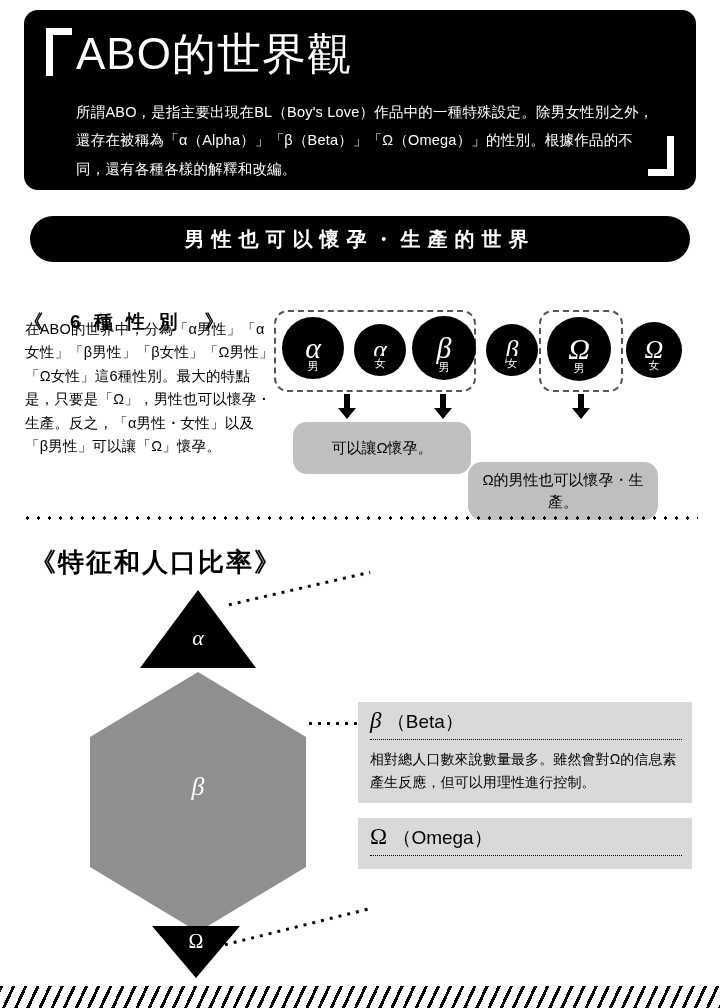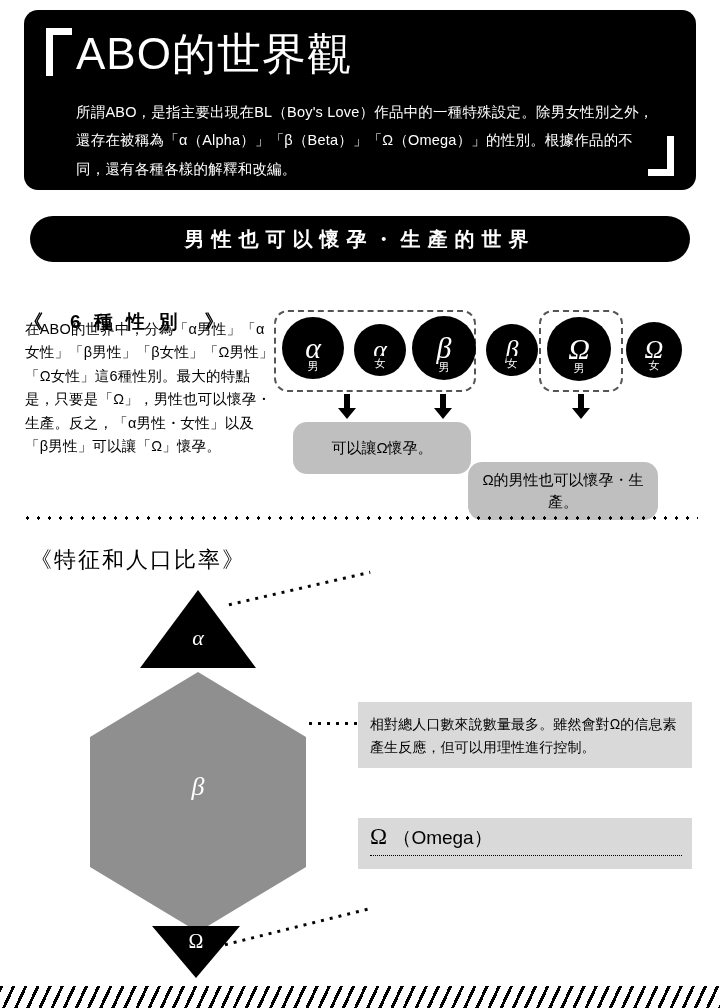--- a/index.html
+++ b/index.html
@@ -111,21 +111,21 @@
   .divider {
     position: absolute; left: 22px; top: 516px; width: 676px; height: 4px;
     background-image: radial-gradient(circle, #000 1.6px, transparent 1.8px);
     background-size: 11px 4px;
     background-repeat: repeat-x;
   }
 
   
   .sec2-title {
     position: absolute; left: 30px; top: 545px;
-    font-size: 22px; font-weight: 400; letter-spacing: 2px;
+    font-size: 26px; font-weight: 700; letter-spacing: 2px;
   }
   .tri-alpha {
     position: absolute; left: 140px; top: 590px;
     width: 0; height: 0;
     border-left: 58px solid transparent;
     border-right: 58px solid transparent;
     border-bottom: 78px solid #000;
   }
   .tri-alpha-label {
     position: absolute; left: 140px; top: 625px; width: 116px;
@@ -258,20 +258,24 @@
 <div class="tri-omega-label">Ω</div>
 
 <div class="leader" style="left:226px; top:604px; width:148px; transform:rotate(-13deg); transform-origin: left center;"></div>
 <div class="leader" style="left:306px; top:722px; width:52px;"></div>
 <div class="leader" style="left:222px; top:944px; width:152px; transform:rotate(-14deg); transform-origin: left center;"></div>
 
 <div class="infoblock" style="left:376px; top:528px; width:316px;">
 </div>
 
 <div class="infoblock shaded" style="left:358px; top:702px; width:334px; padding:6px 10px 10px 12px;">
+  <div class="ttl">
+    <span class="greek">β</span>
+    <span>（Beta）</span>
+  </div>
   <div class="body">相對總人口數來說數量最多。雖然會對Ω的信息素產生反應，但可以用理性進行控制。</div>
 </div>
 
 <div class="infoblock shaded" style="left:358px; top:818px; width:334px; padding:6px 10px 10px 12px;">
   <div class="ttl">
     <span class="greek up">Ω</span>
     <span>（Omega）</span>
   </div>
 </div>
 

